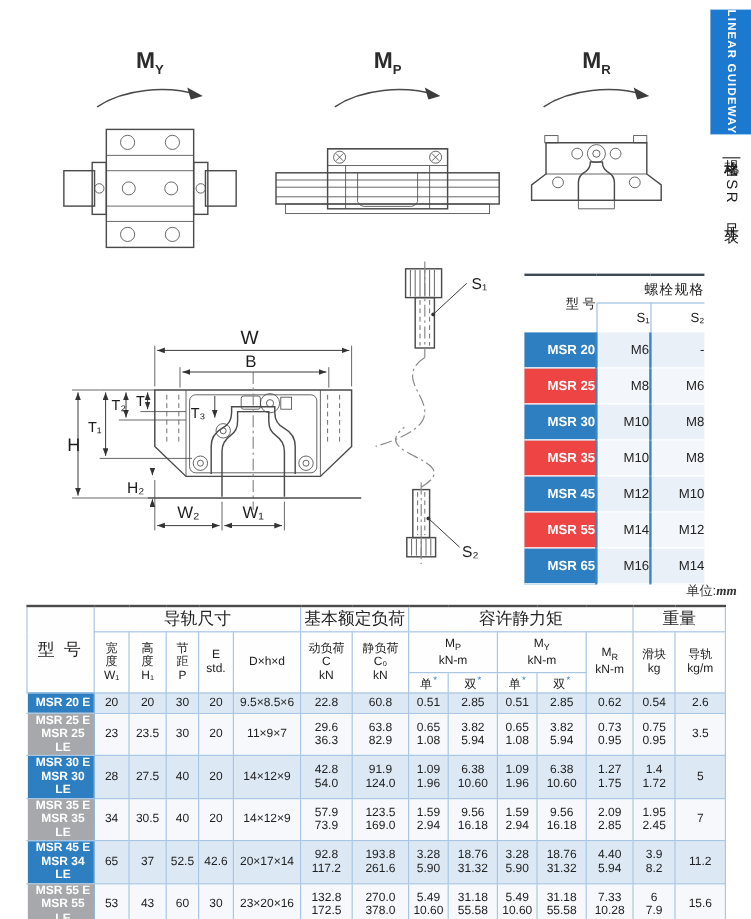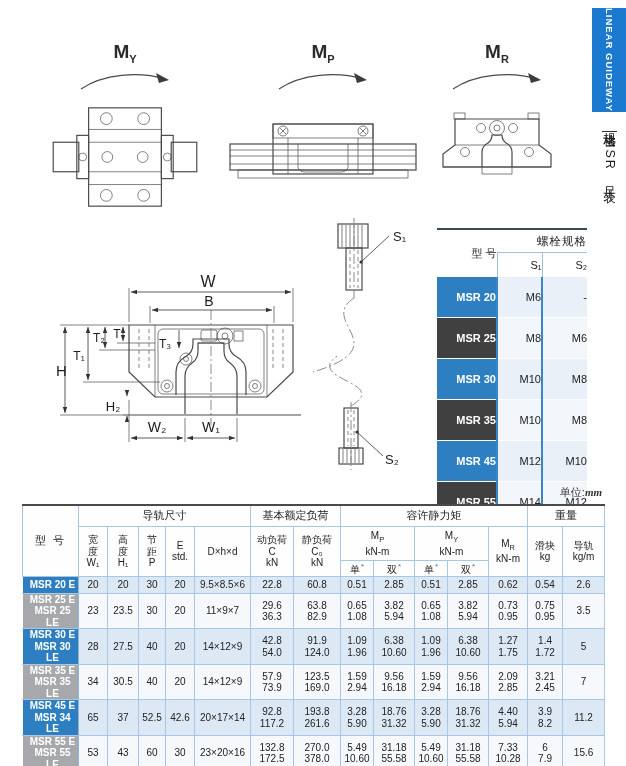--- a/index.html
+++ b/index.html
@@ -28,40 +28,40 @@
   .side-zh{writing-mode:vertical-rl;font-size:12.5px;color:#1c1c1c;letter-spacing:2px;}
   .side-rule{width:15px;height:1px;background:#333;margin:5px 0;}
 
   
   .bolt{position:absolute;left:437px;top:228px;width:150px;border-collapse:collapse;table-layout:fixed;
         font-size:11px;border-top:2px solid #3c4a58;}
   .bolt th,.bolt td{text-align:right;vertical-align:middle;padding:0;}
   .bolt thead th{background:#fff;color:#222;font-weight:normal;border-bottom:1px solid #9fc0e0;}
   .bolt .gh{height:22px;font-size:11.5px;letter-spacing:1px;}
   .bolt .sh{height:24px;}
-  .bolt td{height:40px;border-left:2px solid #3a85c6;}
+  .bolt td{height:29px;border-left:2px solid #3a85c6;}
   .bolt td:first-child{border-left:none;}
   .bolt tr td{border-bottom:1px solid #fff;}
   .bolt .model{color:#fff;font-weight:bold;}
   .bolt tr.blue .model{background:#2e7fc2;}
-  .bolt tr.gray .model{background:#404040;}
+  .bolt tr.gray .model{background:#ef4444;}
   .bolt tr.blue .val{background:#e9f0f8;}
   .bolt tr.gray .val{background:#f3f6fa;}
 
   
-  .unit{position:absolute;top:485px;right:24px;font-size:11px;color:#333;}
+  .unit{position:absolute;top:485px;right:12px;font-size:11px;color:#333;}
   .unit em{font-style:italic;font-family:"Liberation Serif","DejaVu Serif",serif;font-weight:bold;}
 
   
   .main{position:absolute;left:22px;top:504px;width:582px;border-collapse:collapse;table-layout:fixed;
         font-size:10px;color:#222;}
   .main th,.main td{border:1px solid #a9c7e4;text-align:center;vertical-align:middle;
         white-space:pre-line;padding:0;line-height:11.5px;}
   .main thead th{font-weight:normal;background:#fefefe;}
-  .main thead tr.h1 th{height:20px;font-size:11px;border-top:2px solid #4a4a4a;}
+  .main thead tr.h1 th{height:20px;font-size:14px;border-top:2px solid #4a4a4a;}
   .main thead tr.h2 th{height:33px;}
   .main thead tr.h3 th{height:14px;}
   .main th.modelhead{font-size:11px;letter-spacing:2px;}
   .main tbody tr td{border-top:1px solid #8db4da;}
   .main tbody tr:first-child td{border-top:1.5px solid #5f94c9;}
   .main tbody tr:last-child td{border-bottom:2px solid #7fabd8;}
   .main tr.single td{height:16px;}
   .main tr.double td{height:27px;}
   .main td.model{color:#fff;font-weight:bold;text-align:center;padding-left:4px;font-size:10px;
         border-left:1px solid #fff;border-right:1px solid #8db4da;}
@@ -474,21 +474,21 @@
         <td class="val">1.59
 2.94</td>
         <td class="val">9.56
 16.18</td>
         <td class="val">1.59
 2.94</td>
         <td class="val">9.56
 16.18</td>
         <td class="val">2.09
 2.85</td>
-        <td class="val">3.21
+        <td class="val">1.95
 2.45</td>
         <td class="val">7</td>
       </tr>
       <tr class="blue double">
         <td class="model">MSR 45 E
 MSR 34 LE</td>
         <td class="val">65</td>
         <td class="val">37</td>
         <td class="val">52.5</td>
         <td class="val">42.6</td>

